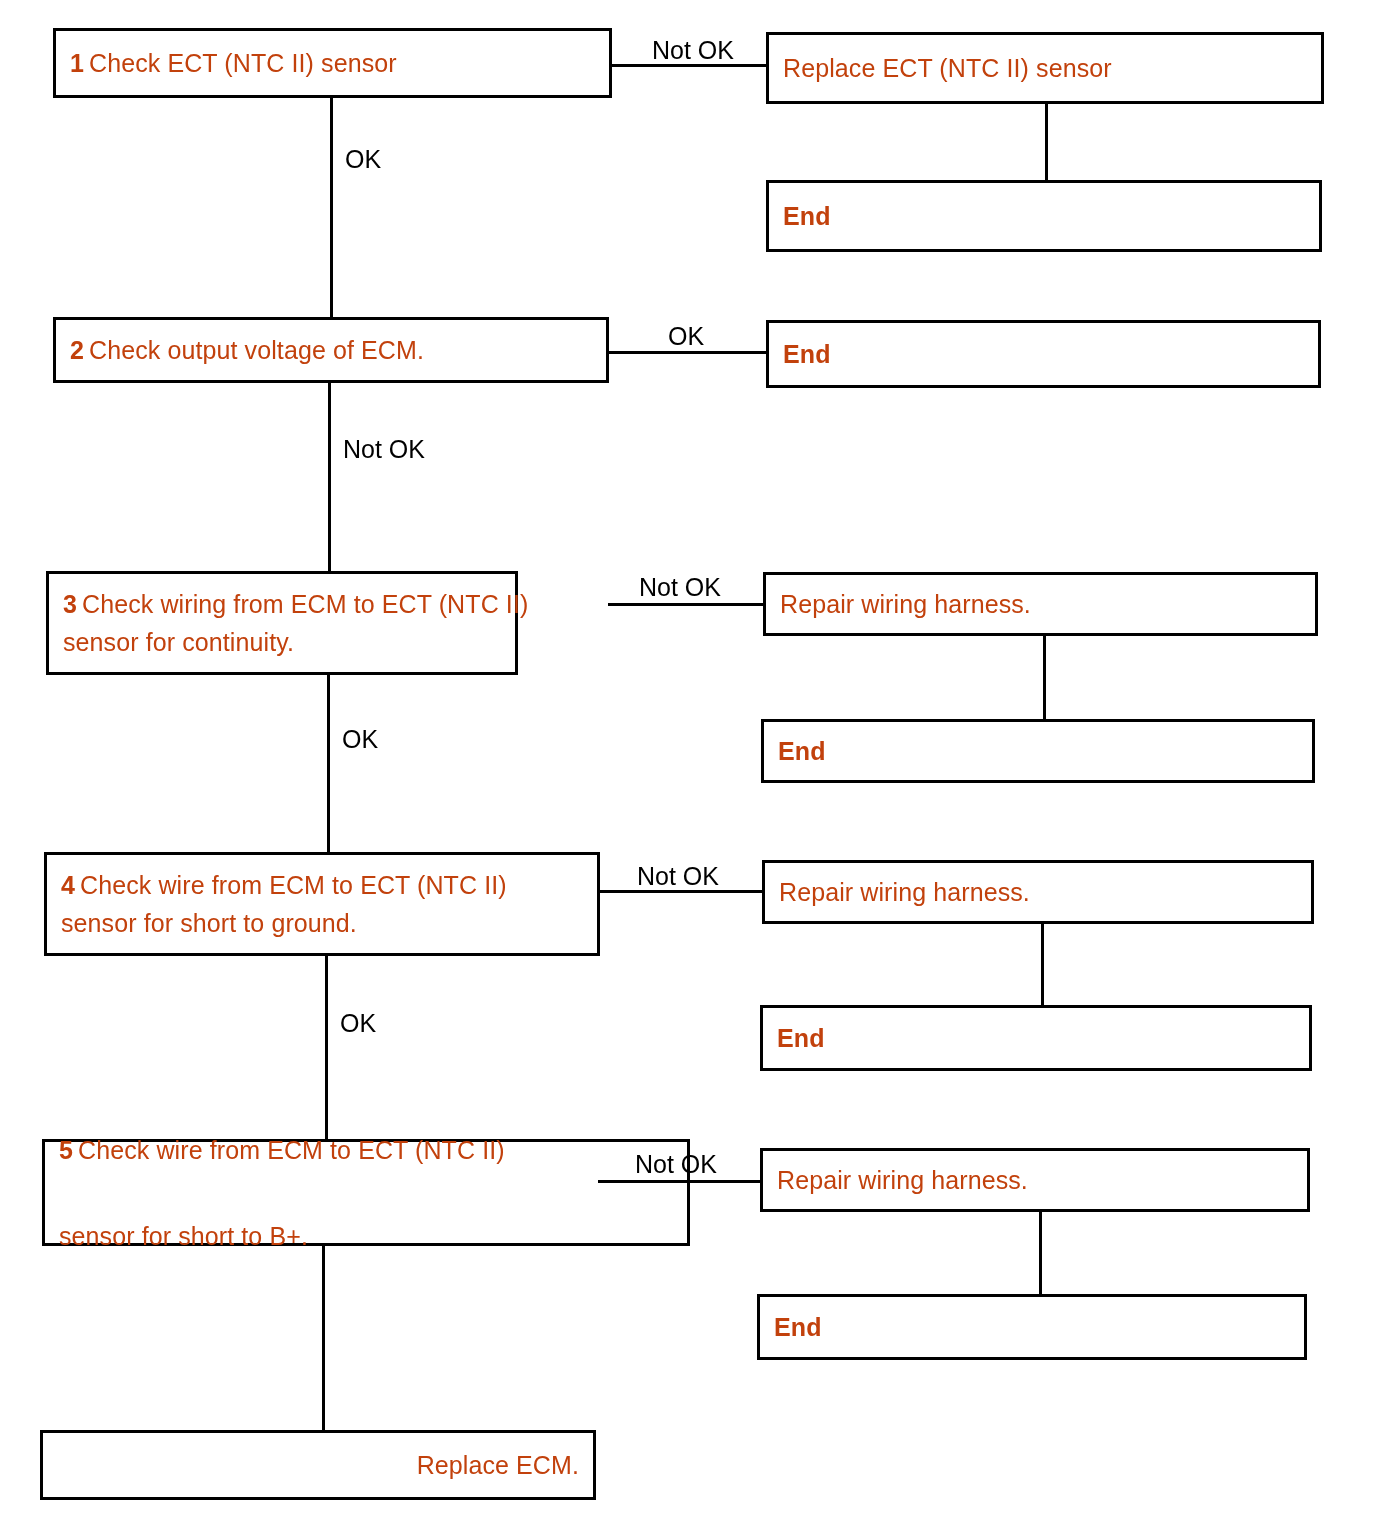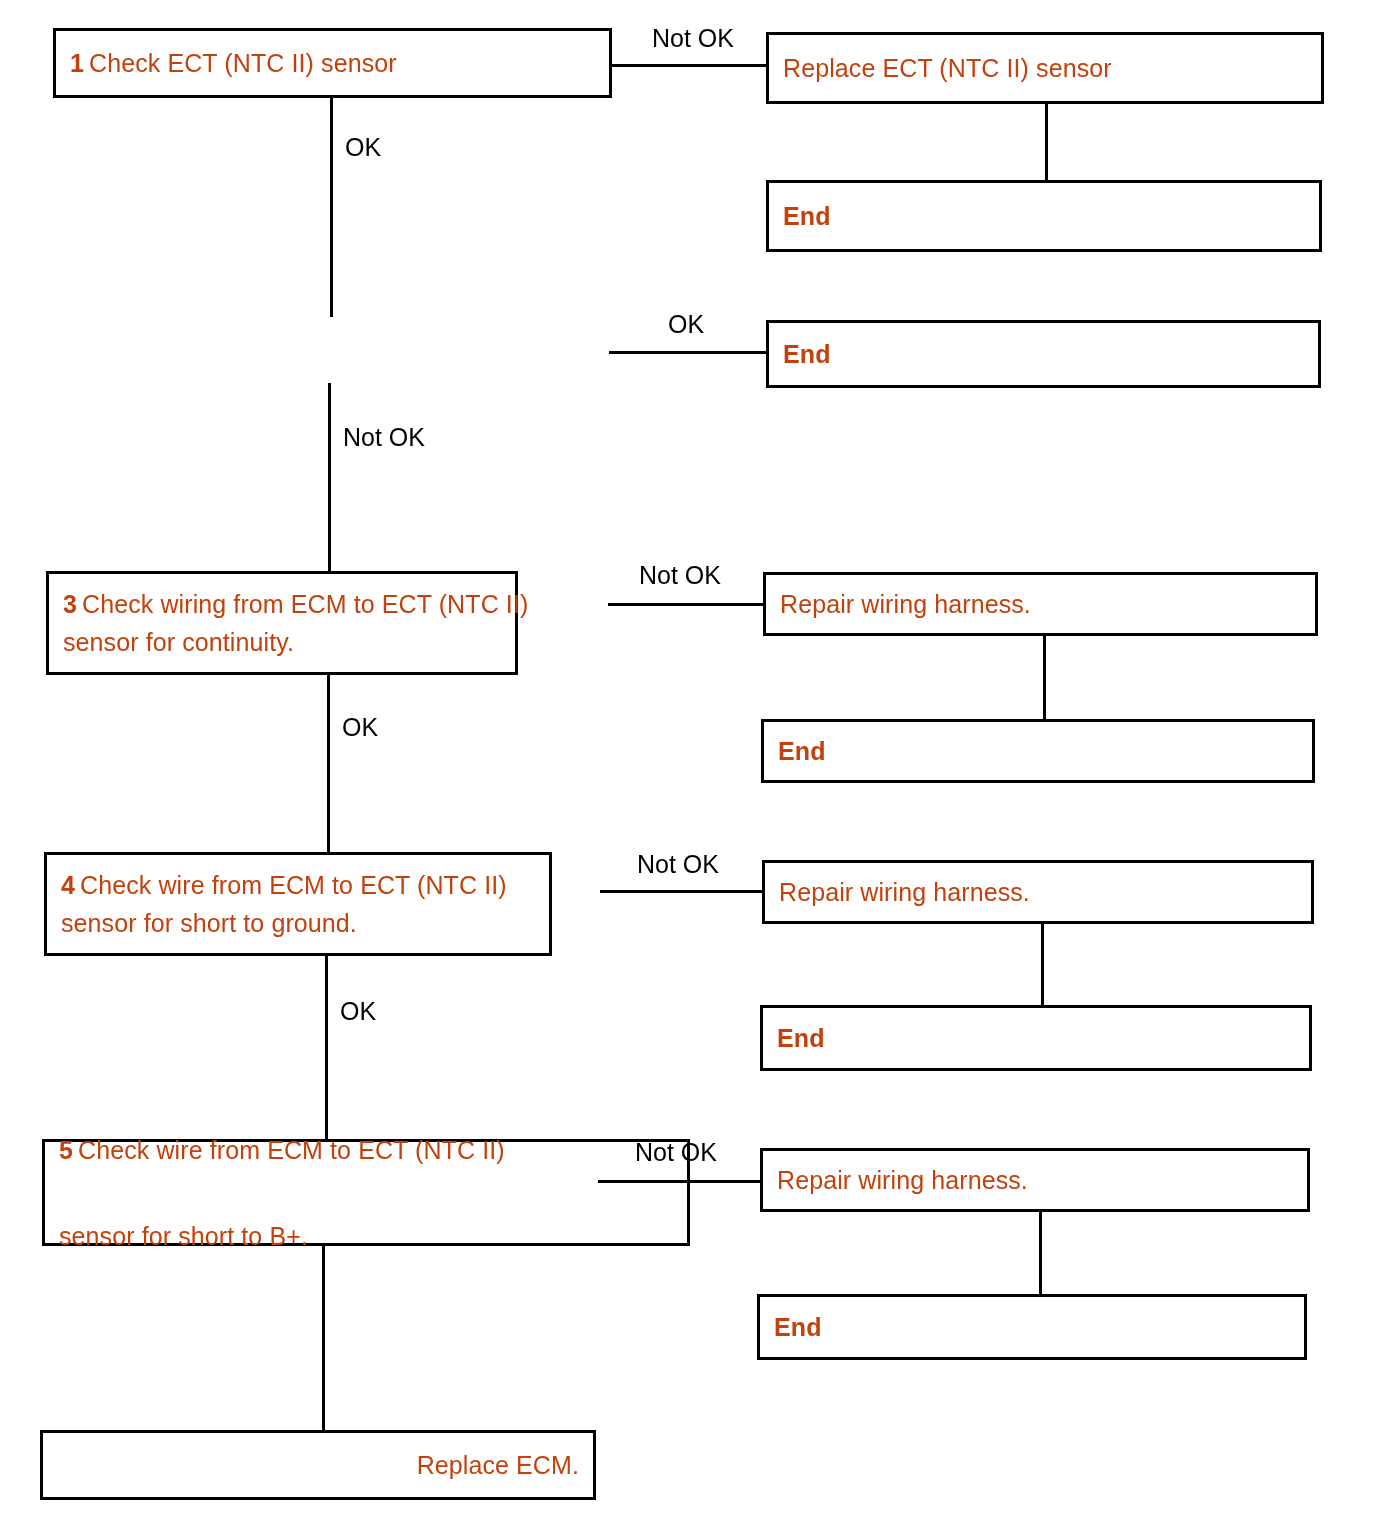--- a/index.html
+++ b/index.html
@@ -48,20 +48,21 @@
     position: absolute;
     height: 3px;
     background: #000000;
   }
   .edge-label {
     position: absolute;
     font-size: 25px;
     line-height: 28px;
     color: #000000;
     white-space: nowrap;
+    margin-top: 12px;
   }
 </style>
 </head>
 <body>
 
 <div id="canvas">
 
   <div class="box" style="left:53px; top:28px; width:559px; height:70px;">
     <div class="line"><span class="num">1</span><span>Check ECT (NTC II) sensor</span></div>
   </div>
@@ -71,20 +72,23 @@
     <div class="line">Replace ECT (NTC II) sensor</div>
   </div>
   <div class="conn-v" style="left:1045px; top:104px; height:76px;"></div>
   <div class="box endbox" style="left:766px; top:180px; width:556px; height:72px;">
     <div class="line">End</div>
   </div>
 
   <div class="conn-v" style="left:330px; top:98px; height:219px;"></div>
   <div class="edge-label" style="left:345px; top:133px;">OK</div>
 
+  <div class="box" style="left:53px; top:317px; width:556px; height:66px;">
+    <div class="line"><span class="num">2</span><span>Check output voltage of ECM.</span></div>
+  </div>
   <div class="conn-h" style="left:609px; top:351px; width:157px;"></div>
   <div class="edge-label" style="left:668px; top:310px;">OK</div>
   <div class="box endbox" style="left:766px; top:320px; width:555px; height:68px;">
     <div class="line">End</div>
   </div>
 
   <div class="conn-v" style="left:328px; top:383px; height:188px;"></div>
   <div class="edge-label" style="left:343px; top:423px;">Not OK</div>
 
   <div class="box" style="left:46px; top:571px; width:472px; height:104px;">
@@ -97,21 +101,21 @@
     <div class="line">Repair wiring harness.</div>
   </div>
   <div class="conn-v" style="left:1043px; top:636px; height:84px;"></div>
   <div class="box endbox" style="left:761px; top:719px; width:554px; height:64px;">
     <div class="line">End</div>
   </div>
 
   <div class="conn-v" style="left:327px; top:675px; height:177px;"></div>
   <div class="edge-label" style="left:342px; top:713px;">OK</div>
 
-  <div class="box" style="left:44px; top:852px; width:508px; height:104px;">
+  <div class="box" style="left:44px; top:852px; width:556px; height:104px;">
     <div class="line"><span class="num">4</span><span>Check wire from ECM to ECT (NTC II)</span></div>
     <div class="line">sensor for short to ground.</div>
   </div>
   <div class="conn-h" style="left:600px; top:890px; width:162px;"></div>
   <div class="edge-label" style="left:637px; top:850px;">Not OK</div>
   <div class="box" style="left:762px; top:860px; width:552px; height:64px;">
     <div class="line">Repair wiring harness.</div>
   </div>
   <div class="conn-v" style="left:1041px; top:924px; height:82px;"></div>
   <div class="box endbox" style="left:760px; top:1005px; width:552px; height:66px;">

